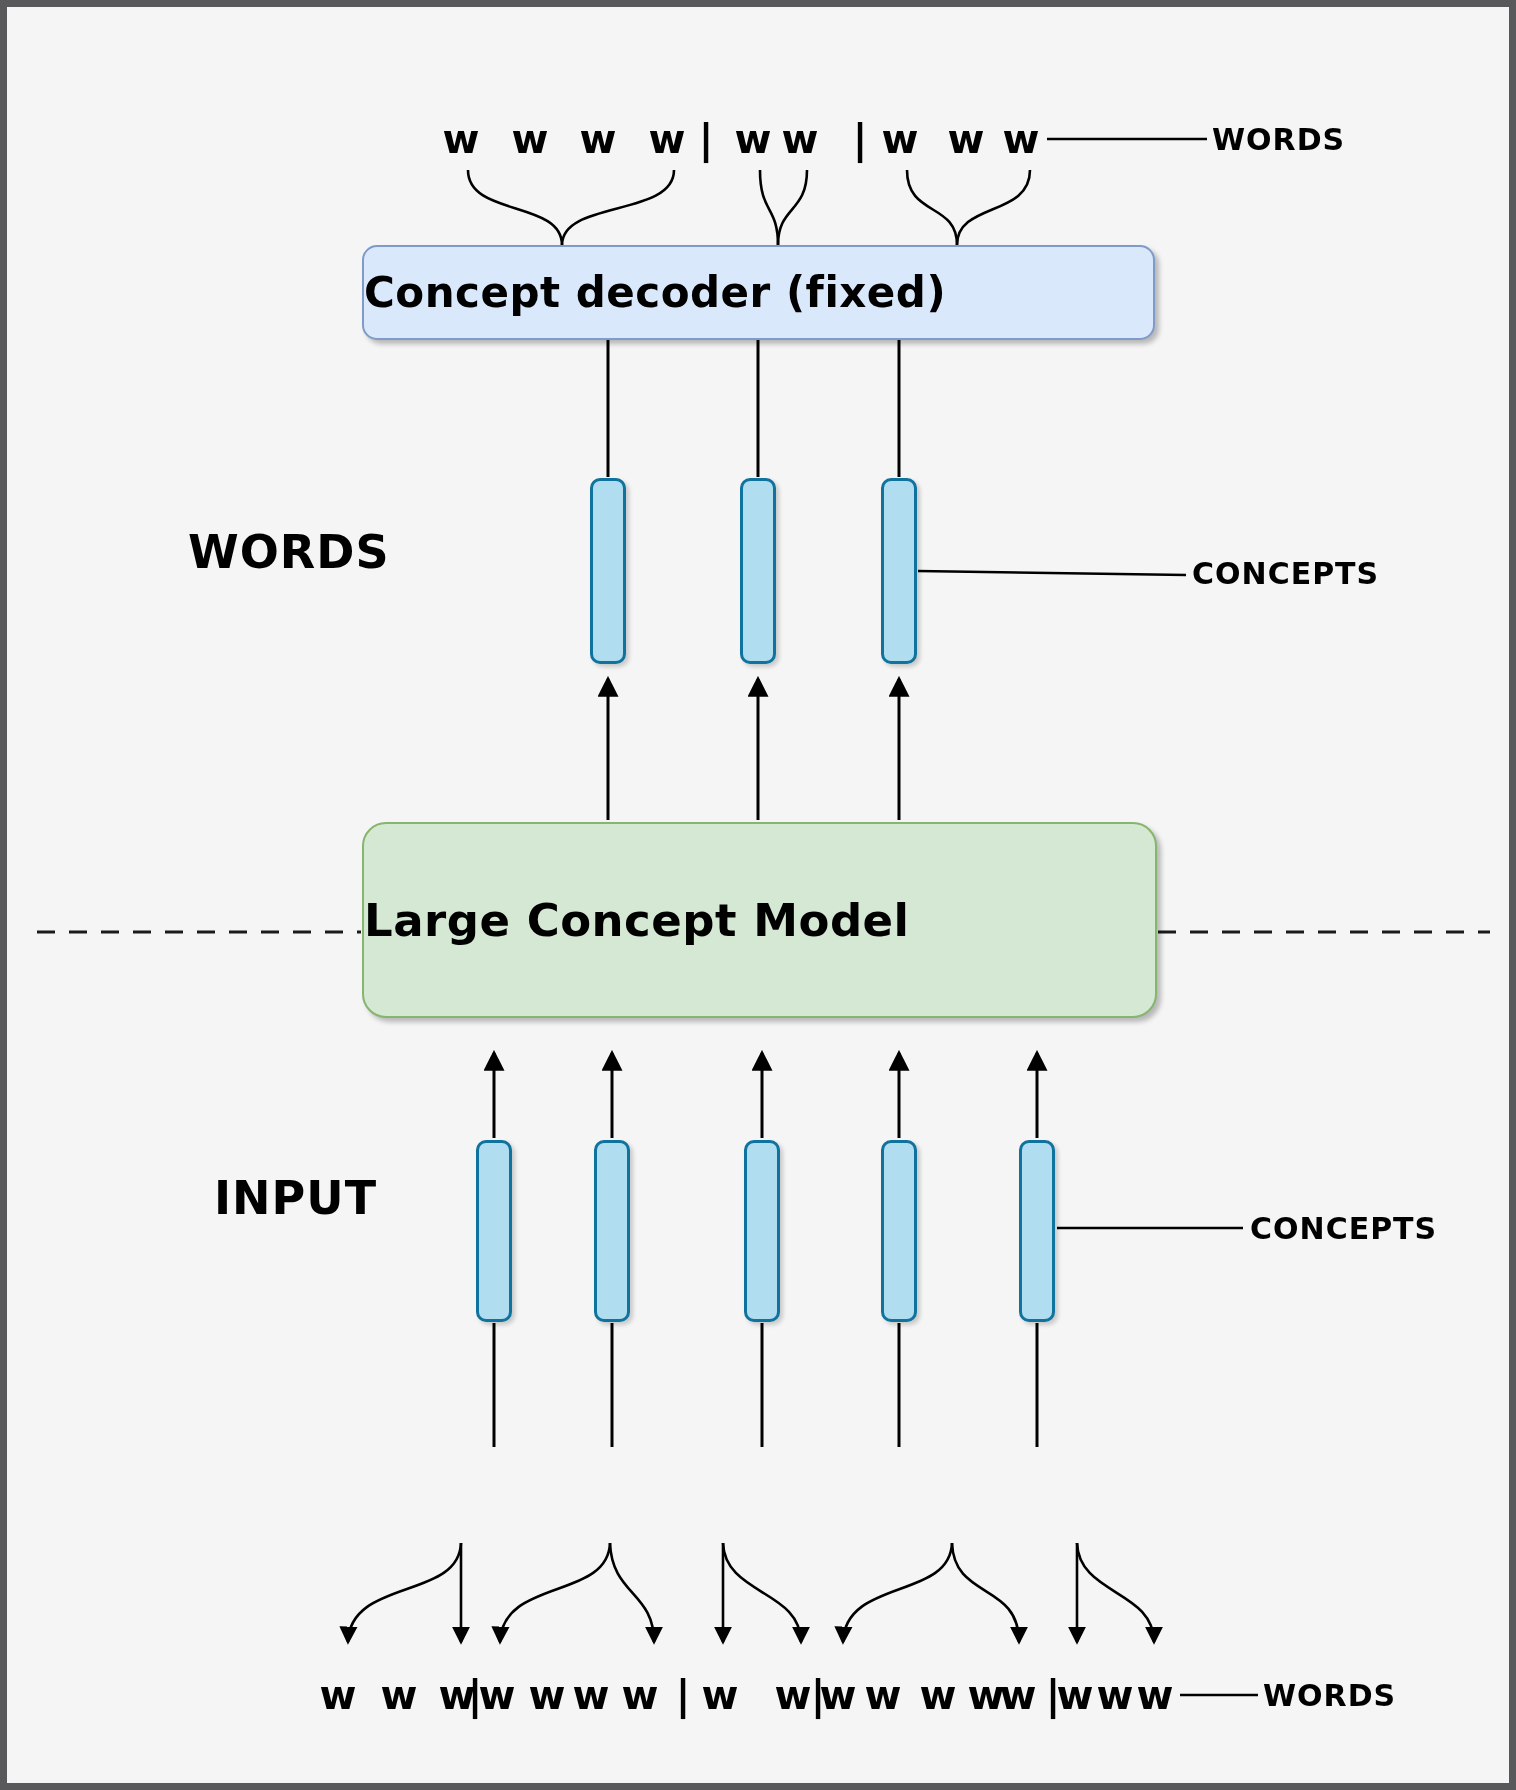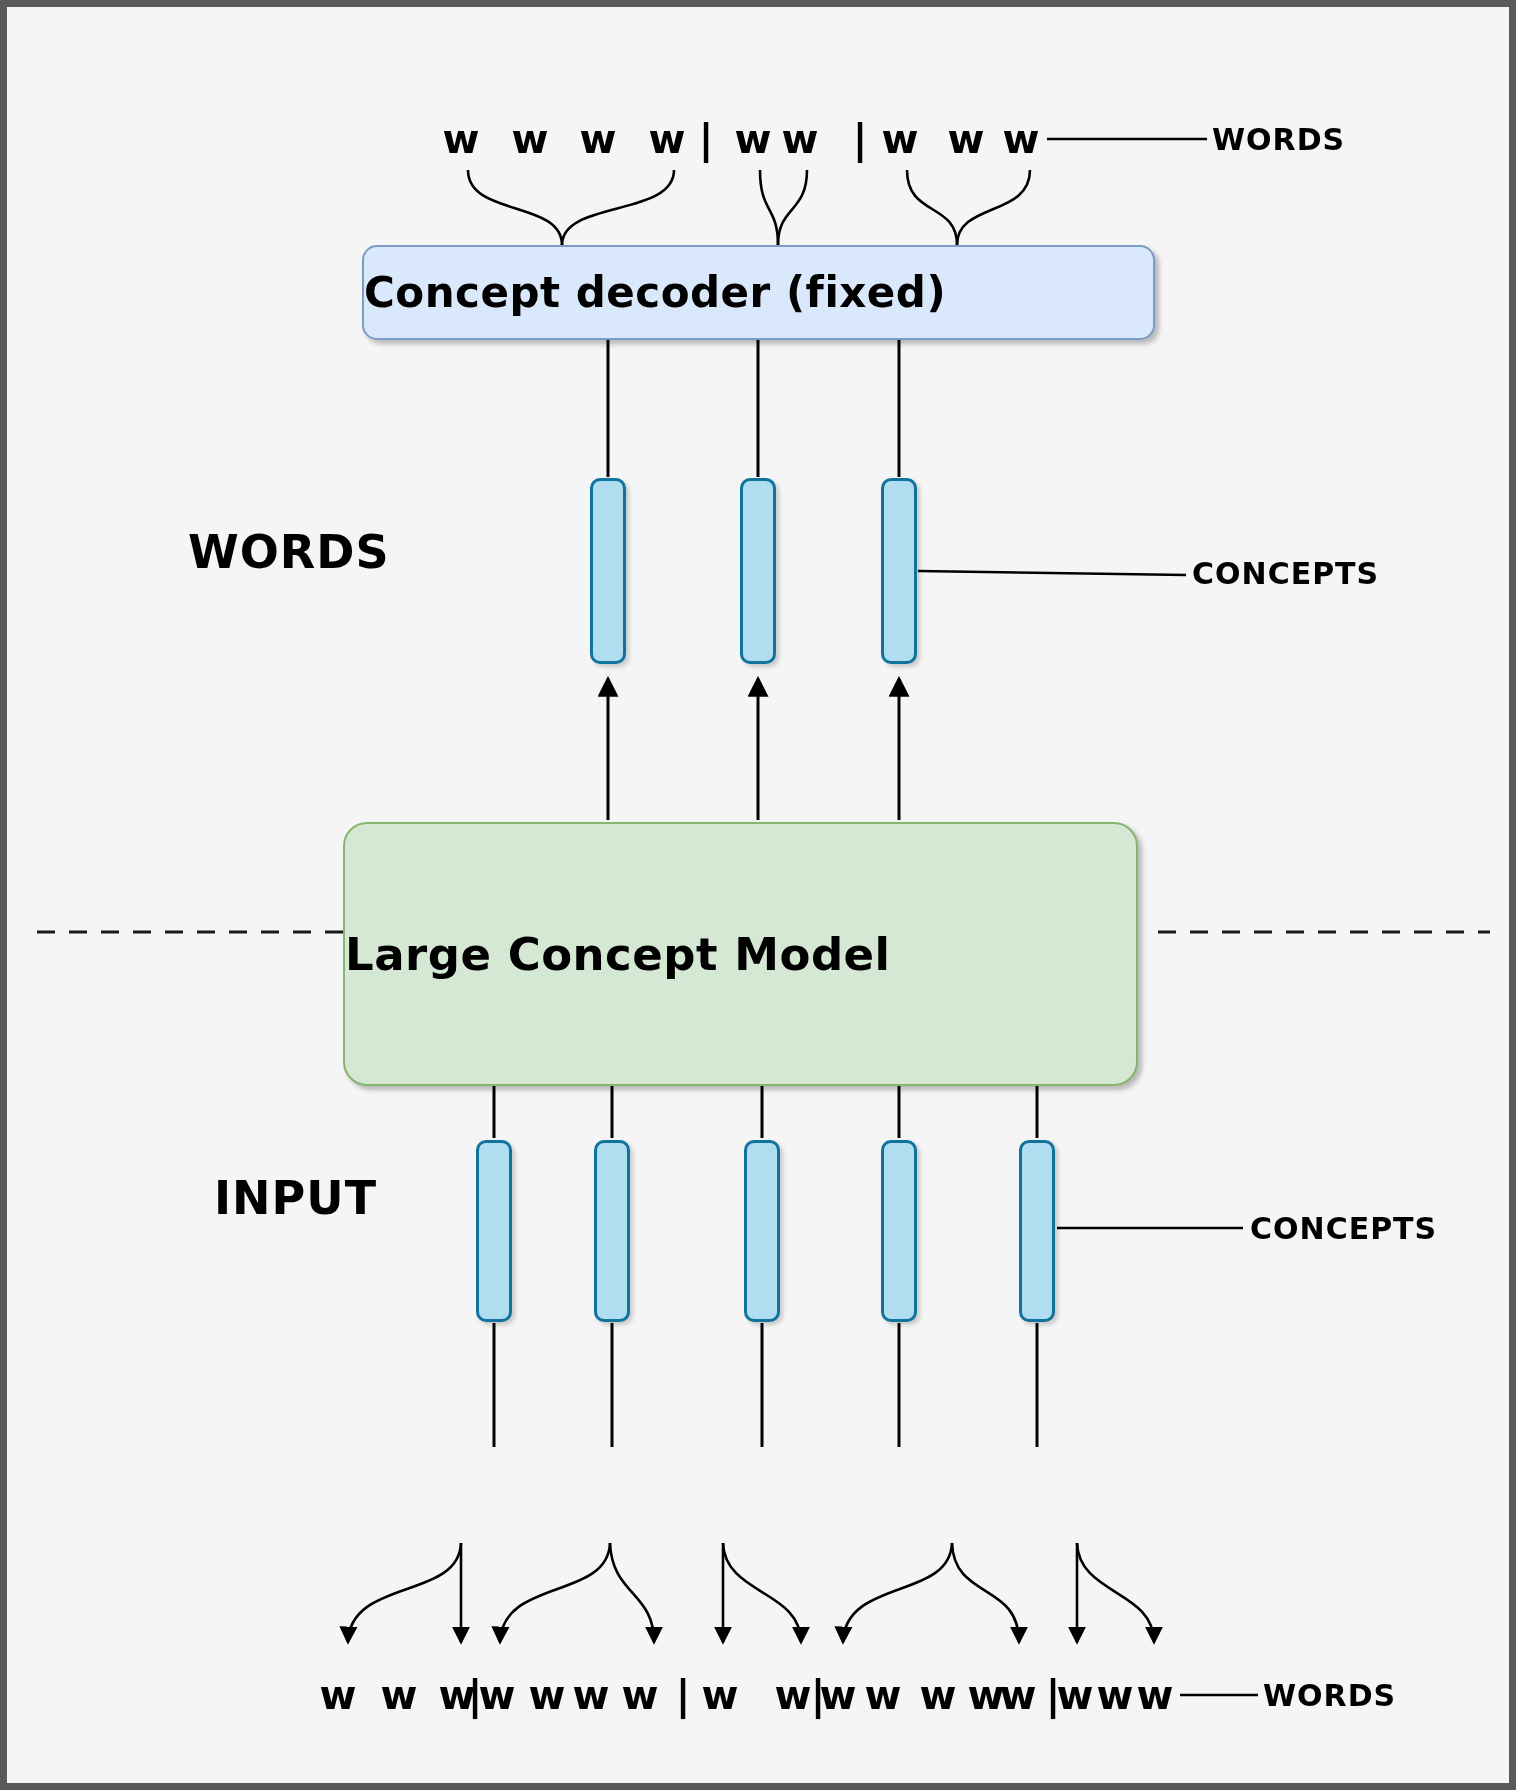--- a/index.html
+++ b/index.html
@@ -14,21 +14,21 @@
     position:relative;width:1516px;height:1790px;box-sizing:border-box;
     background:var(--bg);border:7px solid var(--frame);
     font-family:"DejaVu Sans","Liberation Sans",sans-serif;color:#000;overflow:hidden;
   }
   svg.layer{position:absolute;left:0;top:0;width:1502px;height:1776px;}
   .box{position:absolute;display:flex;align-items:center;
        box-sizing:border-box;box-shadow:4px 4px 5px rgba(0,0,0,.25);}
   .box.blue{background:var(--blue-fill);border:2.5px solid var(--blue-border);border-radius:15px;}
   .box.green{background:var(--green-fill);border:2.5px solid var(--green-border);border-radius:24px;}
   #decoder-box{left:355px;top:238px;width:793px;height:95px;}
-  #lcm-box{left:336px;top:815px;width:795px;height:264px;}
+  #lcm-box{left:355px;top:815px;width:795px;height:196px;}
   #encoder-box{left:356px;top:1439px;width:785px;height:96px;}
   .box-label{font-size:42px;font-weight:600;letter-spacing:.5px;}
   #lcm-box .box-label{font-size:45px;}
   .bar{position:absolute;width:36px;box-sizing:border-box;background:var(--bar-fill);
        border:3px solid var(--bar-border);border-radius:10px;box-shadow:3px 3px 4px rgba(0,0,0,.18);}
   .words-row{position:absolute;left:0;width:100%;height:56px;}
   #top-words-row{top:104px;}
   #bottom-words-row{top:1660px;}
   .token{position:absolute;width:70px;text-align:center;font-size:40px;font-weight:700;line-height:56px;}
   .token.sep{font-weight:600;}

